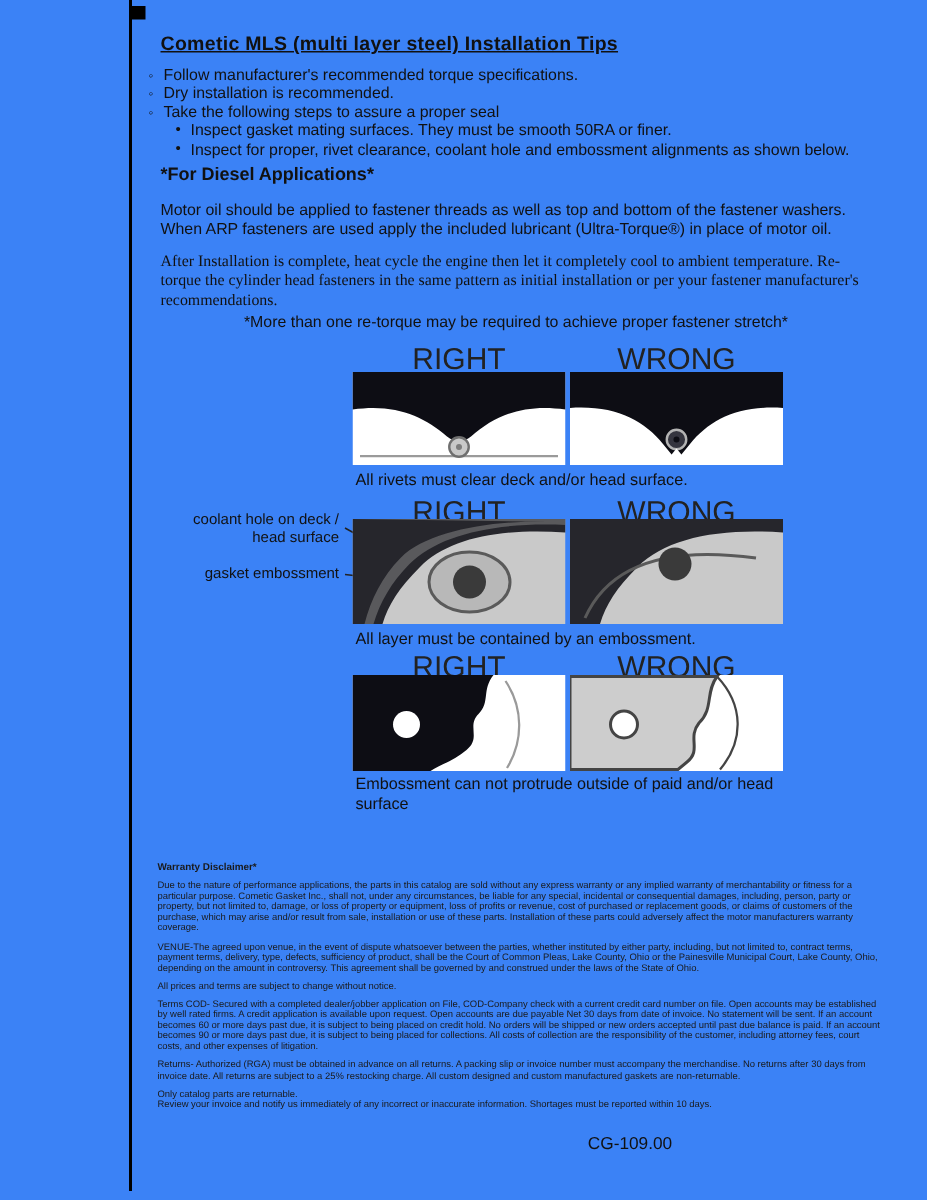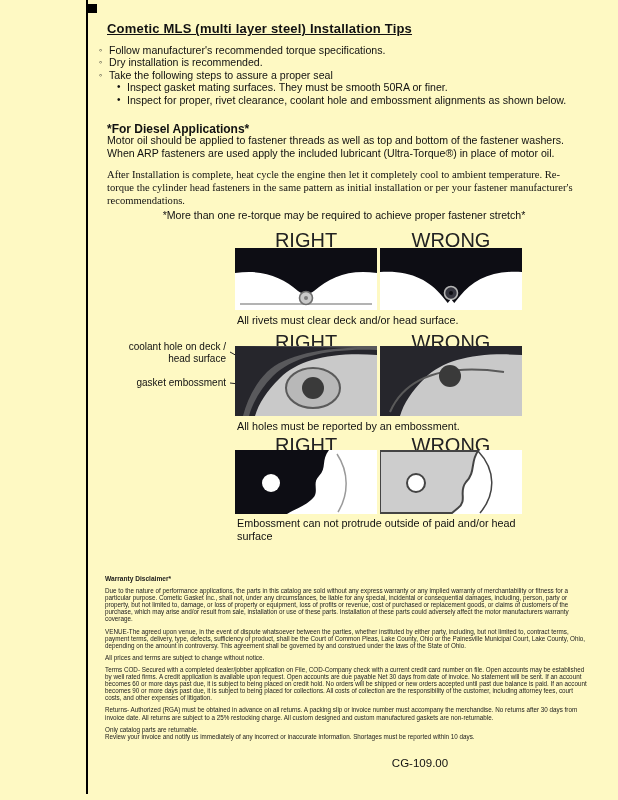--- a/index.html
+++ b/index.html
@@ -1,33 +1,33 @@
 <!DOCTYPE html>
 <html><head>
 <meta charset="utf-8">
 <style>
   html,body{margin:0;padding:0;background:#e8e8e8;}
   .page{
-    position:relative;width:618px;height:800px;background:#fef9c3;
+    position:relative;width:618px;height:800px;background:#3b82f6;
     font-family:"Liberation Sans","DejaVu Sans",sans-serif;color:#111;
     overflow:hidden;margin:0 auto;
   }
   .abs{position:absolute;}
   .edge-line{left:86px;top:0;width:2px;height:794px;background:#000;}
   .corner-mark{left:86px;top:4px;width:11px;height:9px;background:#000;}
   .title{
     left:107px;top:21px;width:470px;font-size:13px;font-weight:bold;
     text-decoration:underline;letter-spacing:.2px;
   }
   .tips{left:99px;top:44px;width:482px;font-size:10.6px;line-height:12.4px;}
   .tip-row{display:flex;}
   .tip-row.sub{padding-left:18px;}
   .tip-marker{width:10px;flex:0 0 10px;font-size:9px;line-height:12.4px;}
   .tip-row.sub .tip-marker{font-size:10px;}
-  .h2{left:107px;top:122px;width:470px;font-size:12px;font-weight:bold;}
+  .h2{left:107px;top:109px;width:470px;font-size:12px;font-weight:bold;}
   .para{left:107px;width:474px;font-size:10.6px;line-height:13px;}
   .p1{top:134px;}
   .p2{top:168px;font-family:Liberation Serif, serif;}
   .p3{top:209px;text-align:center;}
   .dg-label{width:142px;text-align:center;font-size:20px;color:#222;}
   .panel{width:142px;height:62px;}
   .caption{font-size:10.8px;line-height:12.5px;color:#111;}
   .annot{font-size:10px;line-height:12px;text-align:right;color:#111;}
   .legal{left:105px;top:575px;width:482px;font-size:6.3px;line-height:7.1px;color:#1a1a1a;}
   .legal .lh{font-weight:bold;font-size:6.6px;margin-bottom:5px;}
@@ -119,21 +119,21 @@
     </svg>
   </div>
   <div class="abs" style="left:380px;top:346px;">
     <svg width="142" height="70" viewBox="0 0 142 70">
       <rect width="142" height="70" fill="#c9c9c9"></rect>
       <path d="M0,0 H142 V9 C98,6 64,13 45,32 C31,46 24,57 20,70 H0 Z" fill="#26262c"></path>
       <path d="M10,66 C26,30 66,18 124,26" fill="none" stroke="#5a5a5a" stroke-width="2"></path>
       <circle cx="70" cy="30" r="11" fill="#3a3a3a"></circle>
     </svg>
   </div>
-  <div class="abs caption" style="left:237px;top:420px;width:300px;">All holes must be reported by an embossment.</div>
+  <div class="abs caption" style="left:237px;top:420px;width:300px;">All layer must be contained by an embossment.</div>
 
   <div class="abs dg-label" style="left:235px;top:434px;">RIGHT</div>
   <div class="abs dg-label" style="left:380px;top:434px;">WRONG</div>
 
   <div class="abs" style="left:235px;top:450px;">
     <svg width="142" height="64" viewBox="0 0 142 64">
       <rect width="142" height="64" fill="#ffffff"></rect>
       <path d="M0,0 H94 C86,10 92,18 84,26 C76,34 86,42 76,50 C68,57 58,60 52,64 H0 Z" fill="#0d0d14"></path>
       <path d="M102,4 C114,22 114,44 103,62" fill="none" stroke="#9a9a9a" stroke-width="1.5"></path>
       <circle cx="36" cy="33" r="9" fill="#ffffff"></circle>

